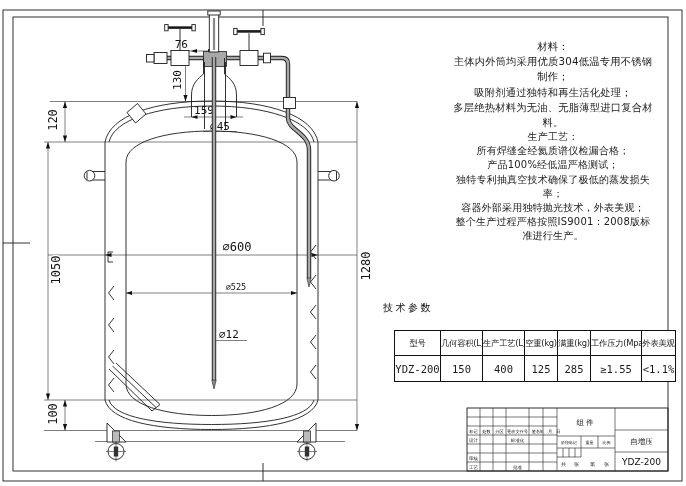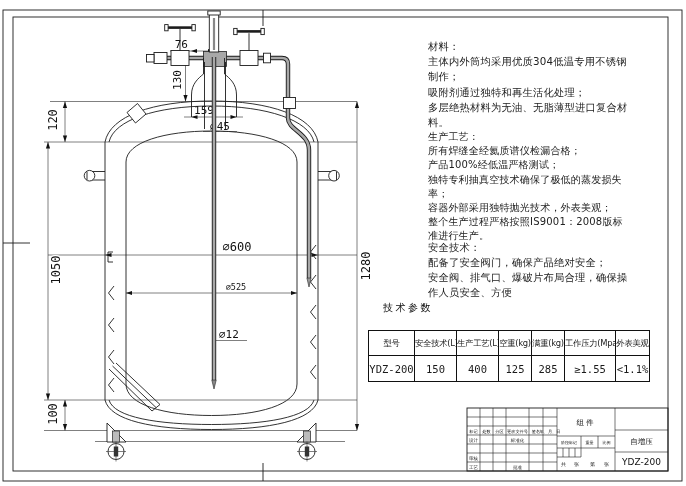--- a/index.html
+++ b/index.html
@@ -8,26 +8,26 @@
   svg.cad{position:absolute;left:0;top:0;}
   .ln{stroke:#1c1c1c;stroke-width:0.9;fill:none;}
   .thin{stroke:#3a3a3a;stroke-width:0.65;fill:none;}
   .arr{fill:#111;stroke:none;}
   .wfill{fill:#fff;stroke:#1c1c1c;stroke-width:0.9;}
   .pipeB{stroke:#1c1c1c;stroke-width:4.4;fill:none;}
   .pipeG{stroke:#a8a8a8;stroke-width:2.6;fill:none;}
   .dim{font-family:"DejaVu Sans Mono",monospace;fill:#111;stroke:#fff;stroke-width:2.4px;paint-order:stroke;}
   .tbt{font-family:"DejaVu Sans",sans-serif;fill:#111;}
   .tbl{stroke:#1c1c1c;stroke-width:0.6;fill:none;}
-  .notes{position:absolute;white-space:pre-line;color:#222;width:250px;}
+  .notes{position:absolute;white-space:pre-line;color:#222;width:250px;text-align:center;}
   #notes-materials{left:428px;top:39px;font-size:10.3px;line-height:15.2px;letter-spacing:.2px;}
   #notes-process{left:428px;top:130px;font-size:10px;line-height:14.2px;letter-spacing:.2px;}
   #notes-safety{left:428px;top:240px;font-size:10.3px;line-height:15px;letter-spacing:.2px;}
   .params-heading{position:absolute;left:383px;top:301px;font-size:10px;letter-spacing:2.5px;color:#111;}
-  table.params{position:absolute;left:368px;top:330px;border-collapse:collapse;table-layout:fixed;width:281px;background:#fff;}
+  table.params{position:absolute;left:394px;top:330px;border-collapse:collapse;table-layout:fixed;width:281px;background:#fff;}
   .params th,.params td{border:1px solid #111;text-align:center;vertical-align:middle;padding:0;overflow:hidden;white-space:nowrap;}
   .params th{height:24px;font-size:8.4px;font-weight:normal;letter-spacing:-.3px;}
   .params td{height:25px;font-family:"DejaVu Sans Mono",monospace;font-size:10.5px;}
 </style>
 </head>
 <body>
 
 <div class="sheet">
 
 <svg class="cad" width="686" height="486" viewBox="0 0 686 486">
@@ -255,41 +255,37 @@
 多层绝热材料为无油、无脂薄型进口复合材
 料。</div>
   <div class="notes" id="notes-process">生产工艺：
 所有焊缝全经氦质谱仪检漏合格；
 产品100%经低温严格测试；
 独特专利抽真空技术确保了极低的蒸发损失
 率；
 容器外部采用独特抛光技术，外表美观；
 整个生产过程严格按照IS9001：2008版标
 准进行生产。</div>
-  <div class="notes" id="notes-safety">安全技术：
-配备了安全阀门，确保产品绝对安全；
-安全阀、排气口、爆破片布局合理，确保操
-作人员安全、方便</div>
 
   <div class="params-heading">技术参数</div>
 
   <table class="params">
     <colgroup>
       <col style="width:46px">
         <col style="width:42px">
         <col style="width:42px">
       <col style="width:33px">
         <col style="width:33px">
         <col style="width:51px">
         <col style="width:34px">
     </colgroup>
     <tbody>
         <tr>
       <th>型号</th>
-      <th>安全技术(L)</th>
+      <th>几何容积(L)</th>
       <th>生产工艺(L)</th>
       <th>空重(kg)</th>
       <th>满重(kg)</th>
       <th>工作压力(Mpa)</th>
       <th>外表美观</th>
     </tr>
     <tr>
       <td>YDZ-200</td>
       <td>150</td>
       <td>400</td>

